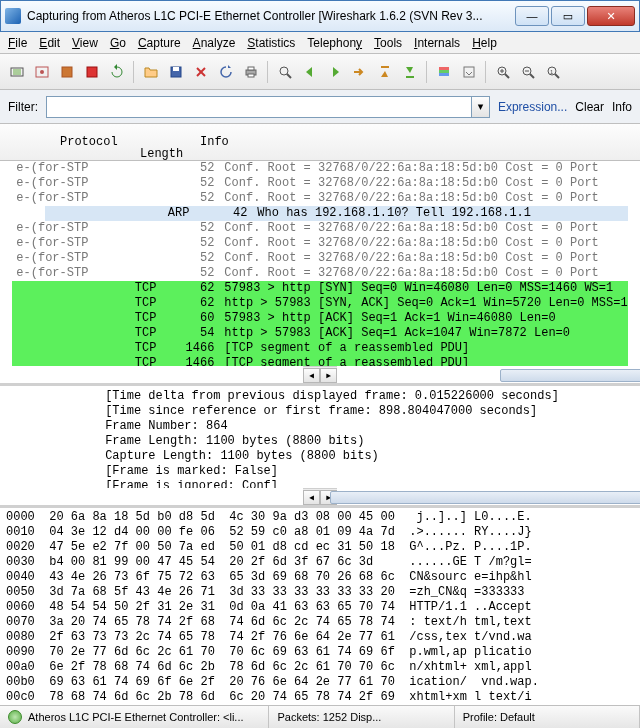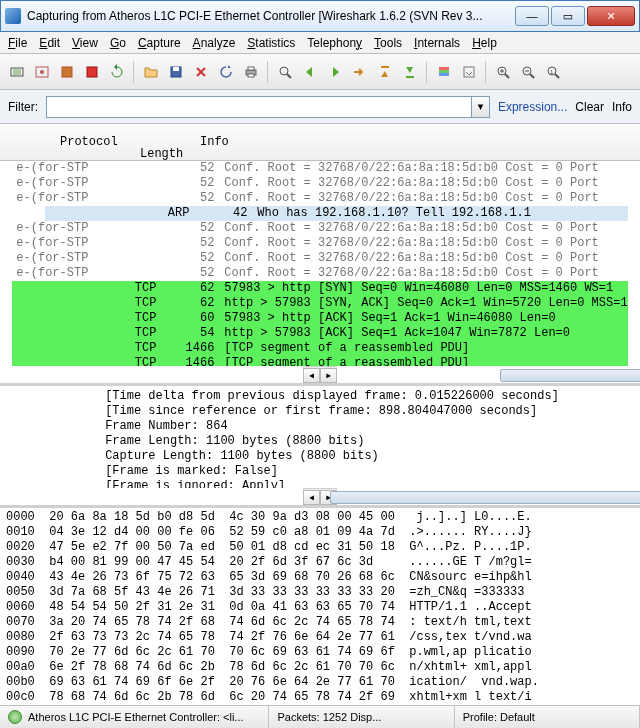--- a/index.html
+++ b/index.html
@@ -329,21 +329,21 @@
 <div class="detailpane">
   <div class="mainrow" style="flex:1; min-height:0;">
     <div class="flexcol">
       <div class="detaillist" id="detaillist">
           <div>[Time delta from previous displayed frame: 0.015226000 seconds]</div>
           <div>[Time since reference or first frame: 898.804047000 seconds]</div>
           <div>Frame Number: 864</div>
           <div>Frame Length: 1100 bytes (8800 bits)</div>
           <div>Capture Length: 1100 bytes (8800 bits)</div>
           <div>[Frame is marked: False]</div>
-          <div>[Frame is ignored: Apply]</div>
+          <div>[Frame is ignored: Conf]</div>
         </div>
       <div class="hscroll">
         <div class="arrow">◂</div>
         <div class="track">
             <div class="thumb" style="left:10px;width:500px"></div>
           </div>
         <div class="arrow">▸</div>
       </div>
     </div>
   </div>

